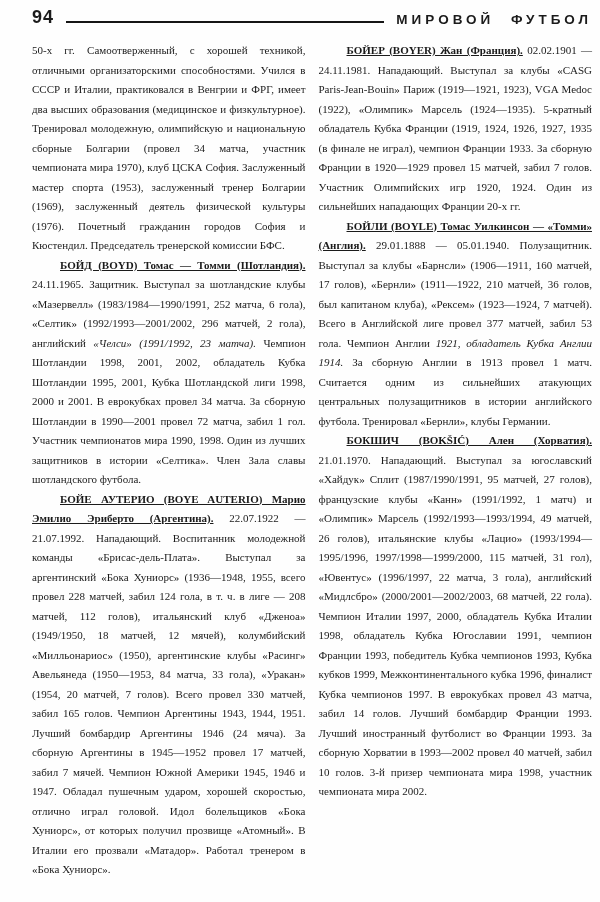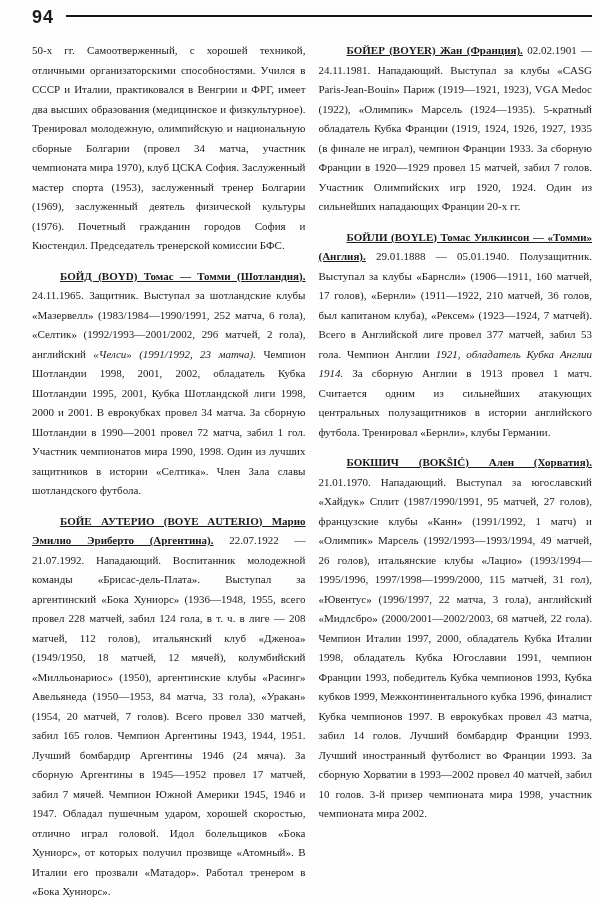--- a/index.html
+++ b/index.html
@@ -13,21 +13,21 @@
     height: 902px;
     background: #fefefe;
     color: #1b1b1b;
     font-family: "Liberation Serif", serif;
     box-sizing: border-box;
     padding: 8px 8px 0 32px;
     overflow: hidden;
   }
   .page-header {
     display: flex;
-    align-items: center;
+    align-items: flex-end;
     gap: 12px;
     margin-bottom: 15px;
     font-family: "Liberation Sans", sans-serif;
   }
   .page-number {
     font-weight: bold;
     font-size: 18px;
     line-height: 1;
     letter-spacing: 1px;
   }
@@ -55,38 +55,38 @@
   .col p {
     margin: 0;
     font-size: 11px;
     line-height: 19.5px;
     text-align: justify;
     hyphens: auto;
     -webkit-hyphens: auto;
   }
   .col p.entry {
     text-indent: 28px;
-    margin-top: 11px;
   }
   .entry-lead {
     font-weight: bold;
     text-decoration: underline;
   }
   .entry-italic {
     font-style: italic;
   }
 </style>
 </head>
 <body>
 
 <div class="page">
 
   <div class="page-header">
     <span class="page-number">94</span>
     <span class="header-rule"></span>
+    <span class="running-title">МИРОВОЙ ФУТБОЛ</span>
   </div>
 
   <div class="columns">
 
     <div class="col">
       <p class="continuation"><span>50-х гг. Самоотверженный, с хорошей техникой, отличными организаторскими способностями. Учился в СССР и Италии, практиковался в Венгрии и ФРГ, имеет два высших образования (медицинское и физкультурное). Тренировал молодежную, олимпийскую и национальную сборные Болгарии (провел 34 матча, участник чемпионата мира 1970), клуб ЦСКА София. Заслуженный мастер спорта (1953), заслуженный тренер Болгарии (1969), заслуженный деятель физической культуры (1976). Почетный гражданин городов София и Кюстендил. Председатель тренерской комиссии БФС.</span></p>
 
       <p class="entry"><span class="entry-lead">БОЙД (BOYD) Томас — Томми (Шотландия).</span> <span>24.11.1965. Защитник. Выступал за шотландские клубы «Мазервелл» (1983/1984—1990/1991, 252 матча, 6 гола), «Селтик» (1992/1993—2001/2002, 296 матчей, 2 гола), английский</span> <span class="entry-italic">«Челси» (1991/1992, 23 матча).</span> <span>Чемпион Шотландии 1998, 2001, 2002, обладатель Кубка Шотландии 1995, 2001, Кубка Шотландской лиги 1998, 2000 и 2001. В еврокубках провел 34 матча. За сборную Шотландии в 1990—2001 провел 72 матча, забил 1 гол. Участник чемпионатов мира 1990, 1998. Один из лучших защитников в истории «Селтика». Член Зала славы шотландского футбола.</span></p>
 
       <p class="entry"><span class="entry-lead">БОЙЕ АУТЕРИО (BOYE AUTERIO) Марио Эмилио Эриберто (Аргентина).</span> <span>22.07.1922 — 21.07.1992. Нападающий. Воспитанник молодежной команды «Брисас-дель-Плата». Выступал за аргентинский «Бока Хуниорс» (1936—1948, 1955, всего провел 228 матчей, забил 124 гола, в т. ч. в лиге — 208 матчей, 112 голов), итальянский клуб «Дженоа» (1949/1950, 18 матчей, 12 мячей), колумбийский «Милльонариос» (1950), аргентинские клубы «Расинг» Авельянеда (1950—1953, 84 матча, 33 гола), «Уракан» (1954, 20 матчей, 7 голов). Всего провел 330 матчей, забил 165 голов. Чемпион Аргентины 1943, 1944, 1951. Лучший бомбардир Аргентины 1946 (24 мяча). За сборную Аргентины в 1945—1952 провел 17 матчей, забил 7 мячей. Чемпион Южной Америки 1945, 1946 и 1947. Обладал пушечным ударом, хорошей скоростью, отлично играл головой. Идол болельщиков «Бока Хуниорс», от которых получил прозвище «Атомный». В Италии его прозвали «Матадор». Работал тренером в «Бока Хуниорс».</span></p>

